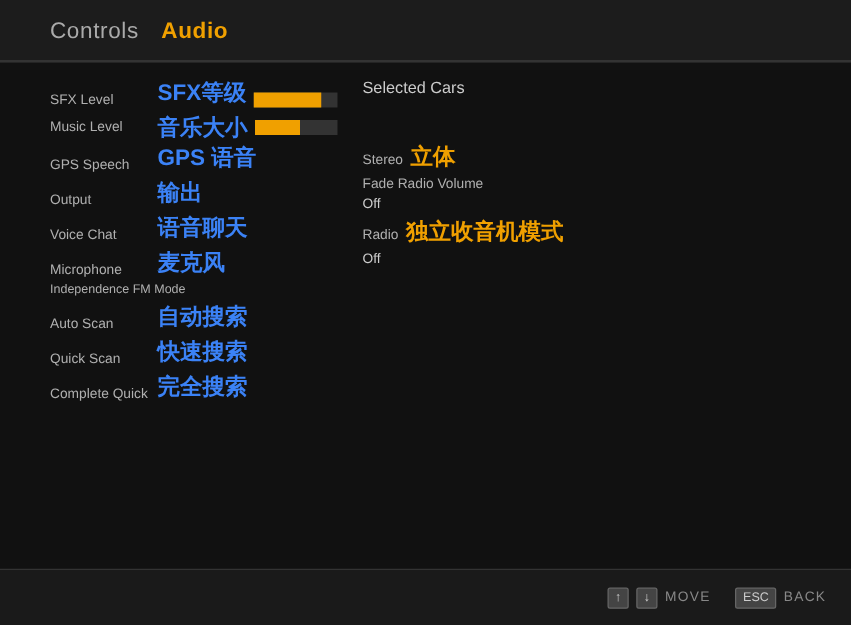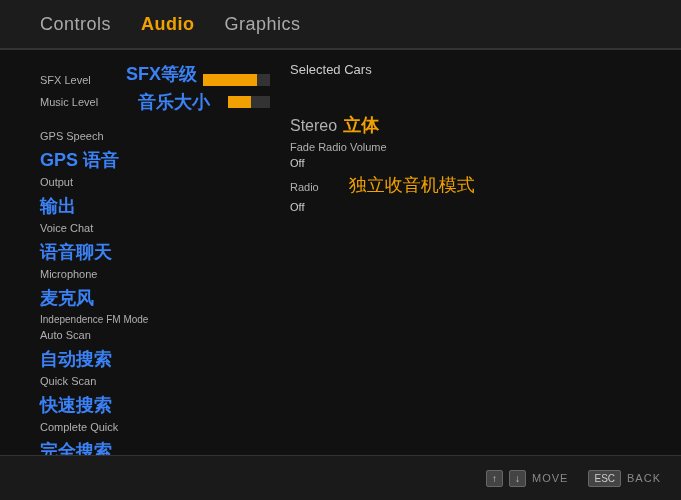--- a/index.html
+++ b/index.html
@@ -21,21 +21,21 @@
     }
 
     
     .nav-bar {
       display: flex;
       align-items: center;
       background: #1c1c1c;
       border-bottom: 2px solid #333;
       padding: 0 40px;
       height: 50px;
-      gap: 30px;
+      gap: 18px;
     }
 
     .nav-item {
       font-size: 18px;
       color: #aaa;
       cursor: pointer;
       padding: 5px 0;
       letter-spacing: 0.5px;
     }
 
@@ -57,24 +57,23 @@
       flex-shrink: 0;
     }
 
     .right-col {
       flex: 1;
       padding-left: 20px;
     }
 
     .setting-row {
       display: flex;
-      align-items: flex-start;
+      align-items: flex-end;
       margin-bottom: 4px;
       gap: 6px;
-      flex-direction: column;
     }
 
     .setting-label-en {
       font-size: 11px;
       color: #b0b0b0;
       min-width: 80px;
       white-space: nowrap;
     }
 
     .setting-label-cn {
@@ -145,33 +144,32 @@
     .sfx-row {
       display: flex;
       align-items: flex-end;
       gap: 6px;
       margin-bottom: 4px;
     }
 
     .music-row {
       display: flex;
       align-items: center;
-      gap: 18px;
-      margin-bottom: 16px;
+      gap: 6px;
+      margin-bottom: 0;
     }
   </style>
 </head>
 <body>
 
 <div class="screen">
 
   <div class="nav-bar">
     <span class="nav-item">Controls</span>
     <span class="nav-item active">Audio</span>
-    <span class="nav-item">Graphics</span>
   </div>
 
   <div class="content">
 
     <div class="left-col">
 
       <div class="sfx-row">
         <span class="setting-label-en">SFX Level</span>
         <span class="setting-label-cn">SFX等级</span>
         <div class="slider-bar">
@@ -228,35 +226,35 @@
 
     </div>
 
     <div class="right-col">
 
       <div class="right-row">
         <span style="font-size:13px; color:#ccc;">Selected Cars</span>
       </div>
 
       <div class="right-row">
-        <span style="font-size:16px; color:#b0b0b0;">Stereo</span>
+        <span style="font-size:11px; color:#b0b0b0;">Stereo</span>
         <span style="font-size:18px; color:#f0a000; font-weight:bold;margin-top:32px;">立体</span>
       </div>
 
       <div class="right-row">
         <span style="font-size:11px; color:#b0b0b0;">Fade Radio Volume</span>
       </div>
 
       <div class="right-row">
         <span style="font-size:11px; color:#ccc;">Off</span>
       </div>
 
       <div class="right-row">
         <span style="font-size:11px; color:#b0b0b0;">Radio</span>
-        <span style="font-size:18px; color:#f0a000; font-weight:normal;margin-left:24px;">独立收音机模式</span>
+        <span style="font-size:18px; color:#f0a000; font-weight:bold;">独立收音机模式</span>
       </div>
 
       <div class="right-row">
         <span style="font-size:11px; color:#ccc;">Off</span>
       </div>
 
     </div>
   </div>
 
   <div class="bottom-bar">

